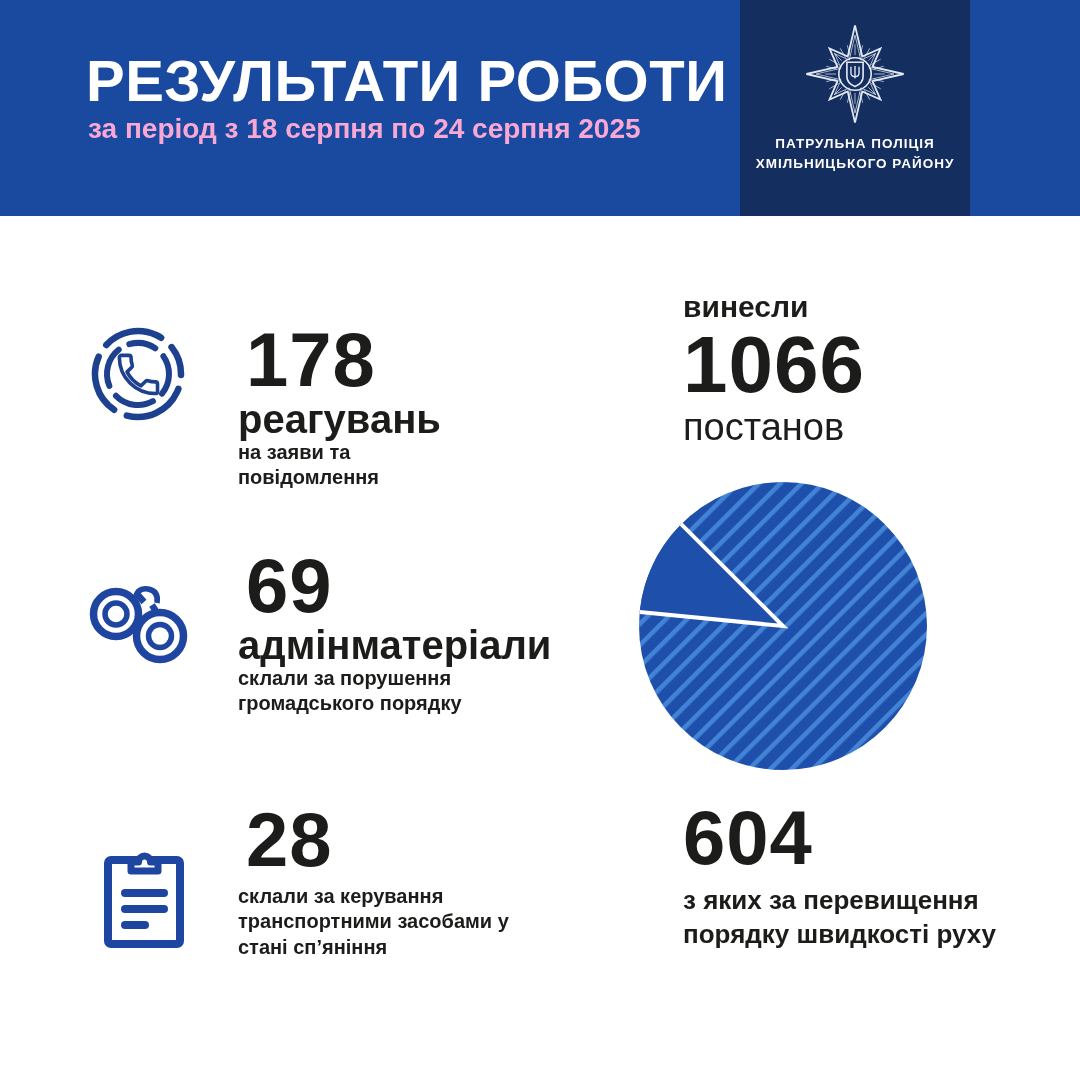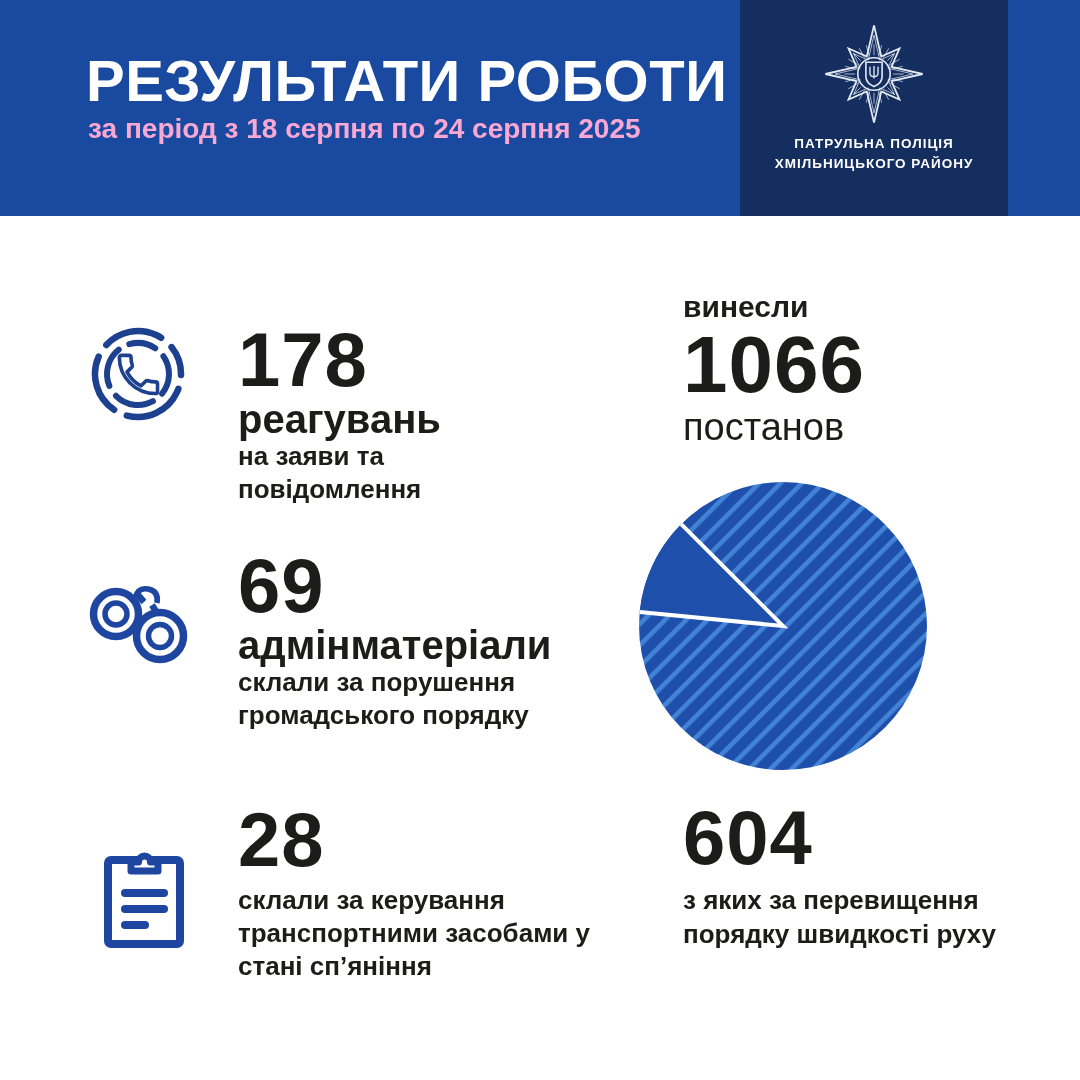--- a/index.html
+++ b/index.html
@@ -12,35 +12,35 @@
   .header{position:absolute;left:0;top:0;width:1080px;height:216px;background:#1a4aa0;}
   .header-title{
     position:absolute;left:86px;top:52px;font-size:58px;font-weight:bold;
     color:#ffffff;letter-spacing:.5px;line-height:1;white-space:nowrap;
   }
   .header-subtitle{
     position:absolute;left:88px;top:114px;font-size:28px;font-weight:bold;
     color:#f9a8d4;line-height:1.1;white-space:nowrap;
   }
   .logo-box{
-    position:absolute;left:740px;top:0;width:268px;height:216px;background:#152e60;
+    position:absolute;left:740px;top:0;width:230px;height:216px;background:#152e60;
     display:flex;flex-direction:column;align-items:center;
   }
   .logo-badge{margin-top:20px;}
   .logo-org{
     margin-top:6px;font-size:13.5px;font-weight:bold;color:#ffffff;
     letter-spacing:1px;line-height:1.45;text-align:center;white-space:pre-line;
   }
   
   .stat{position:absolute;}
   .stat-icon{position:absolute;left:0;}
   .stat-text{margin-left:150px;}
-  .stat-value{font-size:76px;line-height:1;font-weight:bold;letter-spacing:1px;}
+  .stat-value{font-size:76px;line-height:1;font-weight:bold;letter-spacing:1px;margin-left:8px;}
   .stat-label{font-size:40px;line-height:1.05;font-weight:bold;}
-  .stat-desc{font-size:26px;line-height:1.27;font-weight:bold;white-space:pre-line;}
+  .stat-desc{font-size:20px;line-height:1.27;font-weight:bold;white-space:pre-line;}
   #stat-1{left:88px;top:322px;}  #stat-1 .stat-icon{top:4px;}
   #stat-2{left:88px;top:548px;}  #stat-2 .stat-icon{top:24px;left:-2px;}
   #stat-3{left:88px;top:802px;}  #stat-3 .stat-icon{top:38px;left:10px;}
   #stat-3 .stat-desc{margin-top:6px;}
   
   .resolutions{position:absolute;left:683px;top:290px;}
   .res-intro{font-size:30px;line-height:1.15;font-weight:bold;}
   .res-value{font-size:80px;line-height:1;font-weight:bold;letter-spacing:1px;}
   .res-label{font-size:38px;line-height:1.1;font-weight:normal;margin-top:2px;}
   .pie-wrap{position:absolute;left:638px;top:481px;width:290px;height:290px;}

